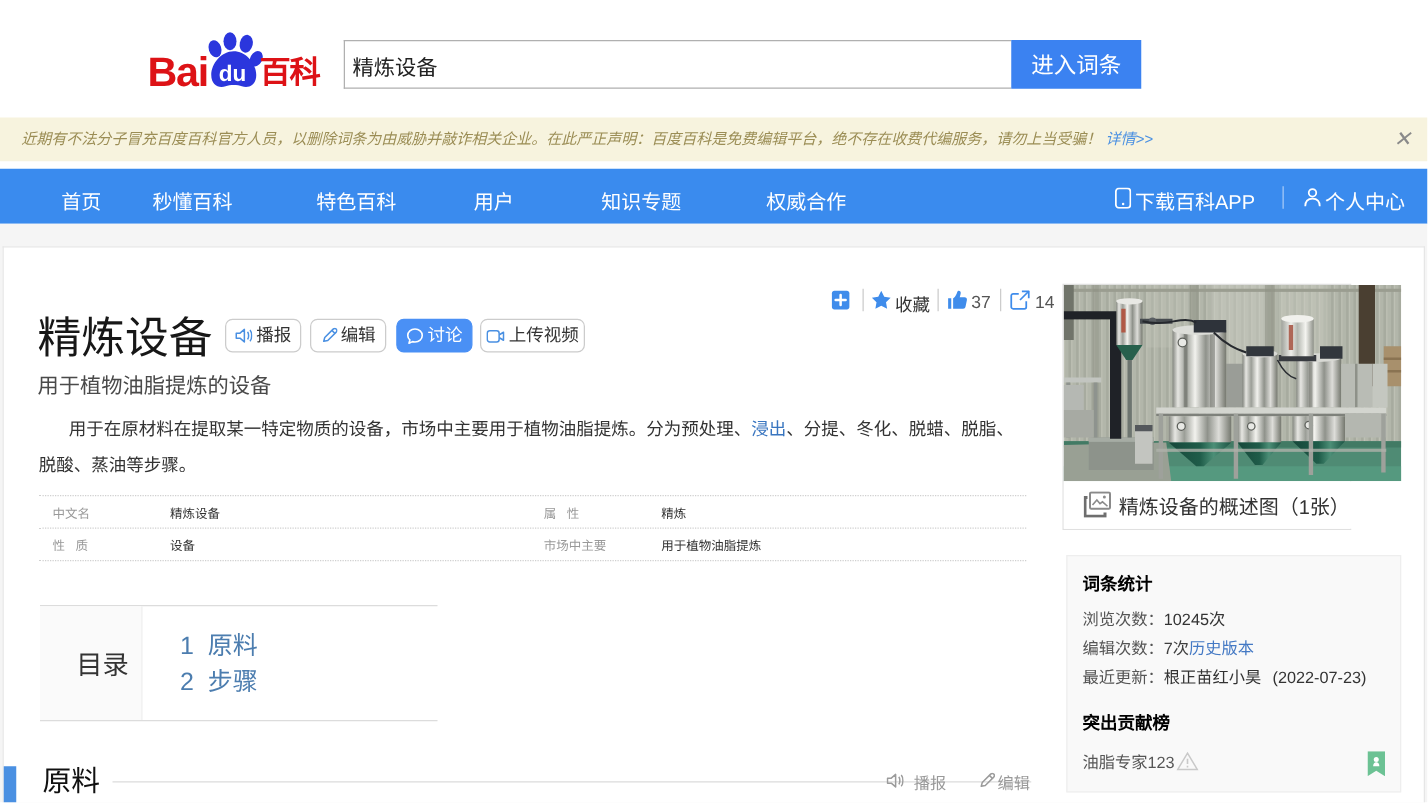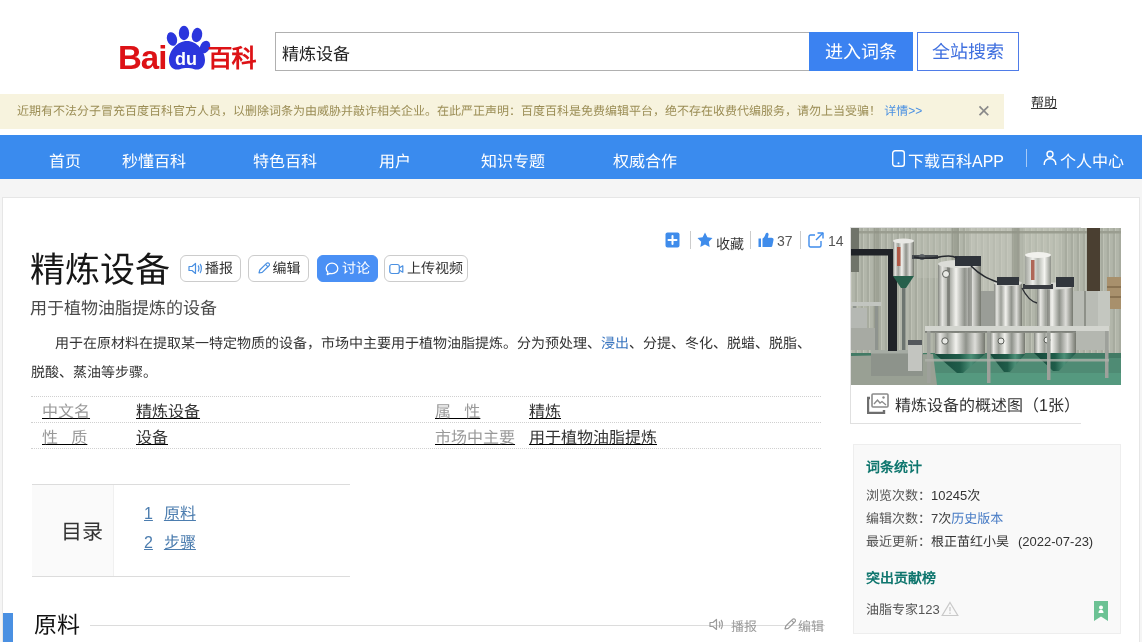--- a/index.html
+++ b/index.html
@@ -9,67 +9,67 @@
 
 
 #header { position:absolute; left:0; top:0; width:1142px; height:94px; background:#fff; }
 #logo { position:absolute; left:119px; top:24px; width:140px; height:48px; }
 #searchbox { position:absolute; left:275px; top:32px; width:534px; height:39px; border:1px solid #b0b0b0; border-right:none; background:#fff; font-size:17px; color:#222; line-height:43px; padding-left:6px; }
 #btn-enter { position:absolute; left:809px; top:32px; width:104px; height:39px; background:#3b82f1; color:#fff; font-size:18px; text-align:center; line-height:40px; }
 #btn-search { position:absolute; left:917px; top:32px; width:102px; height:39px; background:#fff; border:1px solid #4f7ce8; color:#3f6fdf; font-size:18px; text-align:center; line-height:38px; }
 #help { position:absolute; left:1031px; top:50px; font-size:13px; color:#333; text-decoration:underline;margin-top:42px; }
 
 
-#notice { position:absolute; left:0; top:94px; width:1004px; height:35px; background:#f7f3de; font-size:12px; color:#9b8d55; line-height:35px; }
+#notice { position:absolute; left:0; top:94px; width:1142px; height:35px; background:#f7f3de; font-size:12px; color:#9b8d55; line-height:35px;font-style:italic; }
 #notice .txt { position:absolute; left:17px; top:0; }
 #notice .more { color:#4a90e2; }
 #notice .close { position:absolute; right:13px; top:0; font-size:17px; color:#8a8a8a; }
 
 
 #nav { position:absolute; left:0; top:135px; width:1142px; height:44px; background:#3a8bee; color:#fff; font-size:16px; }
 #nav span { position:absolute; top:13px; }
 
 
 #graybg { position:absolute; left:0; top:179px; width:1142px; height:463px; background:#f5f5f5; }
 #card { position:absolute; left:2px; top:197px; width:1138px; height:445px; background:#fff; border:1px solid #e6e6e6; border-bottom:none; }
 .sep { position:absolute; width:1px; background:#ccc; }
 
 #title { position:absolute; left:30px; top:241px; font-size:35px; color:#171717; letter-spacing:0px; }
 .tbtn { position:absolute; top:255px; height:27px; border:1px solid #ccc; border-radius:6px; background:#fff; font-size:14px; color:#333; line-height:25px; text-align:center; }
 .tbtn.blue { background:#4a90f5; border-color:#4a90f5; color:#fff; }
 
 #subtitle { position:absolute; left:30px; top:294px; font-size:17px; color:#4a4a4a; }
 #para { position:absolute; left:31px; top:329px; width:797px; font-size:14px; color:#333; line-height:28.5px; text-indent:24px; }
 #para a { color:#3a76c0; text-decoration:none; }
-.brow { position:absolute; height:27px; line-height:27px; font-size:16px;text-decoration:underline; }
+.brow { position:absolute; height:27px; line-height:27px; font-size:10px; }
 .blabel { color:#999; }
 .bvalue { color:#333; }
 .dotline { position:absolute; left:31px; width:790px; border-top:1px dotted #d0d0d0; height:0; }
 
 
 .tocline { position:absolute; left:32px; width:318px; border-top:1px solid #dcdcdc; height:0; }
 #toccell { position:absolute; left:32px; top:485px; width:82px; height:91px; background:#fafafa; border-right:1px solid #f0f0f0; }
 #toccell span { position:absolute; left:29px; top:30px; font-size:21px; color:#333; }
-.tocitem { position:absolute; font-size:16px; color:#4c7daf;text-decoration:underline; }
+.tocitem { position:absolute; font-size:20px; color:#4c7daf; }
 
 
 #sec-bar { position:absolute; left:3px; top:613px; width:10px; height:29px; background:#4a90e2; }
 #sec-title { position:absolute; left:34px; top:606px; font-size:23px; color:#111; }
 #sec-line { position:absolute; left:90px; top:625px; width:735px; border-top:1px solid #dcdcdc; }
 .secbtn { position:absolute; top:616px; font-size:13px; color:#999; }
 
 
 #imgcard { position:absolute; left:850px; top:227px; width:231px; height:197px; background:#fff; border:1px solid #e0e0e0; }
 #photo { position:absolute; left:0px; top:0px; width:270px; height:157px; }
 #caption { position:absolute; left:0; top:157px; width:270px; height:38px; background:#fff; }
 #caption .cap-txt { position:absolute; left:44px; top:7px; font-size:16px; color:#333; }
 #statsbox { position:absolute; left:853px; top:444px; width:268px; height:190px; background:#f9f9f9; border:1px solid #eee; }
 .srow { position:absolute; left:14px; font-size:13px; color:#555; }
 .srow .lnk { color:#4479c4; }
-.sbold { position:absolute; left:14px; font-size:14px; font-weight:bold; color:#0f766e; }
+.sbold { position:absolute; left:14px; font-size:14px; font-weight:bold; color:#000000; }
 </style>
 </head>
 <body>
 
 <div id="header">
   <div id="logo">
     <svg width="140" height="50" viewBox="0 0 140 50">
       <text x="-1" y="45" font-family="Liberation Sans, sans-serif" font-size="33" font-weight="bold" fill="#dd1216" letter-spacing="-1">Bai</text>
 
       <g fill="#2b36dd">
@@ -78,21 +78,20 @@
         <ellipse cx="78" cy="11" rx="5.2" ry="7.2" transform="rotate(12 78 11)"></ellipse>
         <ellipse cx="86" cy="23" rx="4.8" ry="6.5" transform="rotate(28 86 23)"></ellipse>
         <path d="M68 17 C78 17 86 27 86 36 C86 44 80 47 74.5 45 C71 43.7 65 43.7 61.5 45 C56 47 50 44 50 36 C50 27 58 17 68 17 Z"></path>
       </g>
       <text x="56" y="41" font-family="Liberation Sans, sans-serif" font-size="18" font-weight="bold" fill="#fff">du</text>
       <text x="88.5" y="42.5" font-family="Liberation Sans, sans-serif" font-size="25" font-weight="bold" fill="#dd1216" letter-spacing="-1">百科</text>
     </svg>
   </div>
   <div id="searchbox">精炼设备</div>
   <div id="btn-enter">进入词条</div>
-  <div id="btn-search">全站搜索</div>
   <div id="help">帮助</div>
 </div>
 
 <div id="notice">
   <span class="txt">近期有不法分子冒充百度百科官方人员，以删除词条为由威胁并敲诈相关企业。在此严正声明：百度百科是免费编辑平台，绝不存在收费代编服务，请勿上当受骗！ <span class="more">详情&gt;&gt;</span></span>
   <span class="close">✕</span>
 </div>
 
 <div id="nav">
   <span style="left:33px;margin-left:16px;">首页</span>

